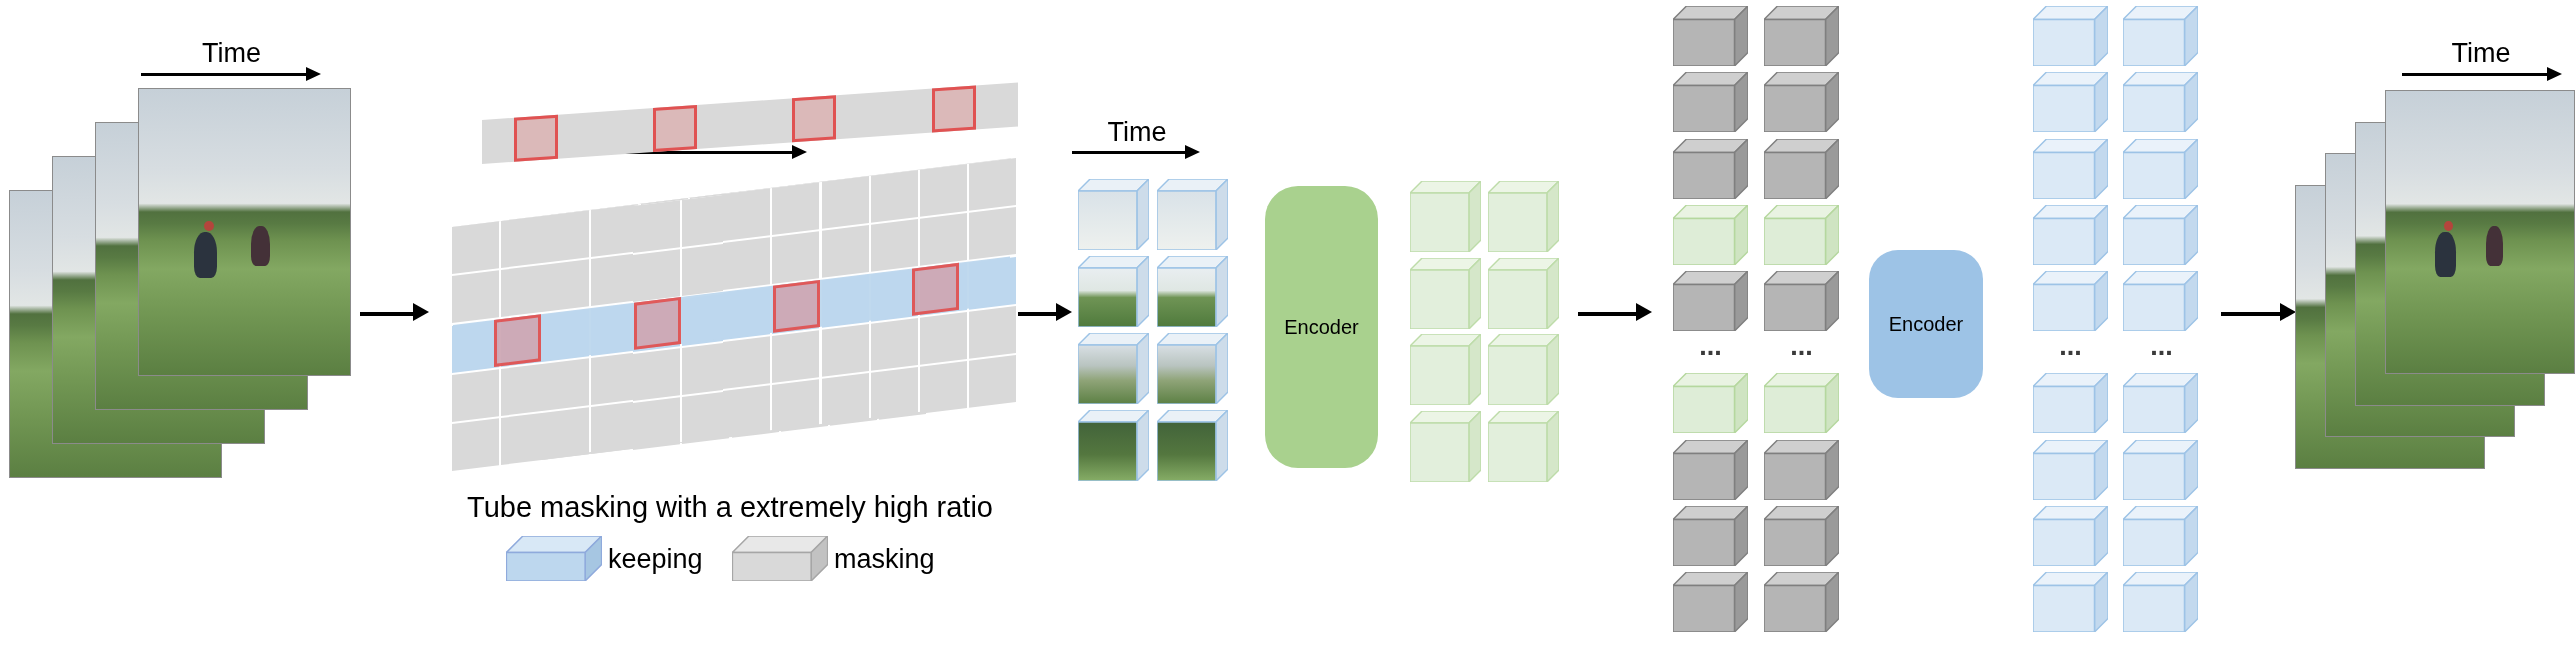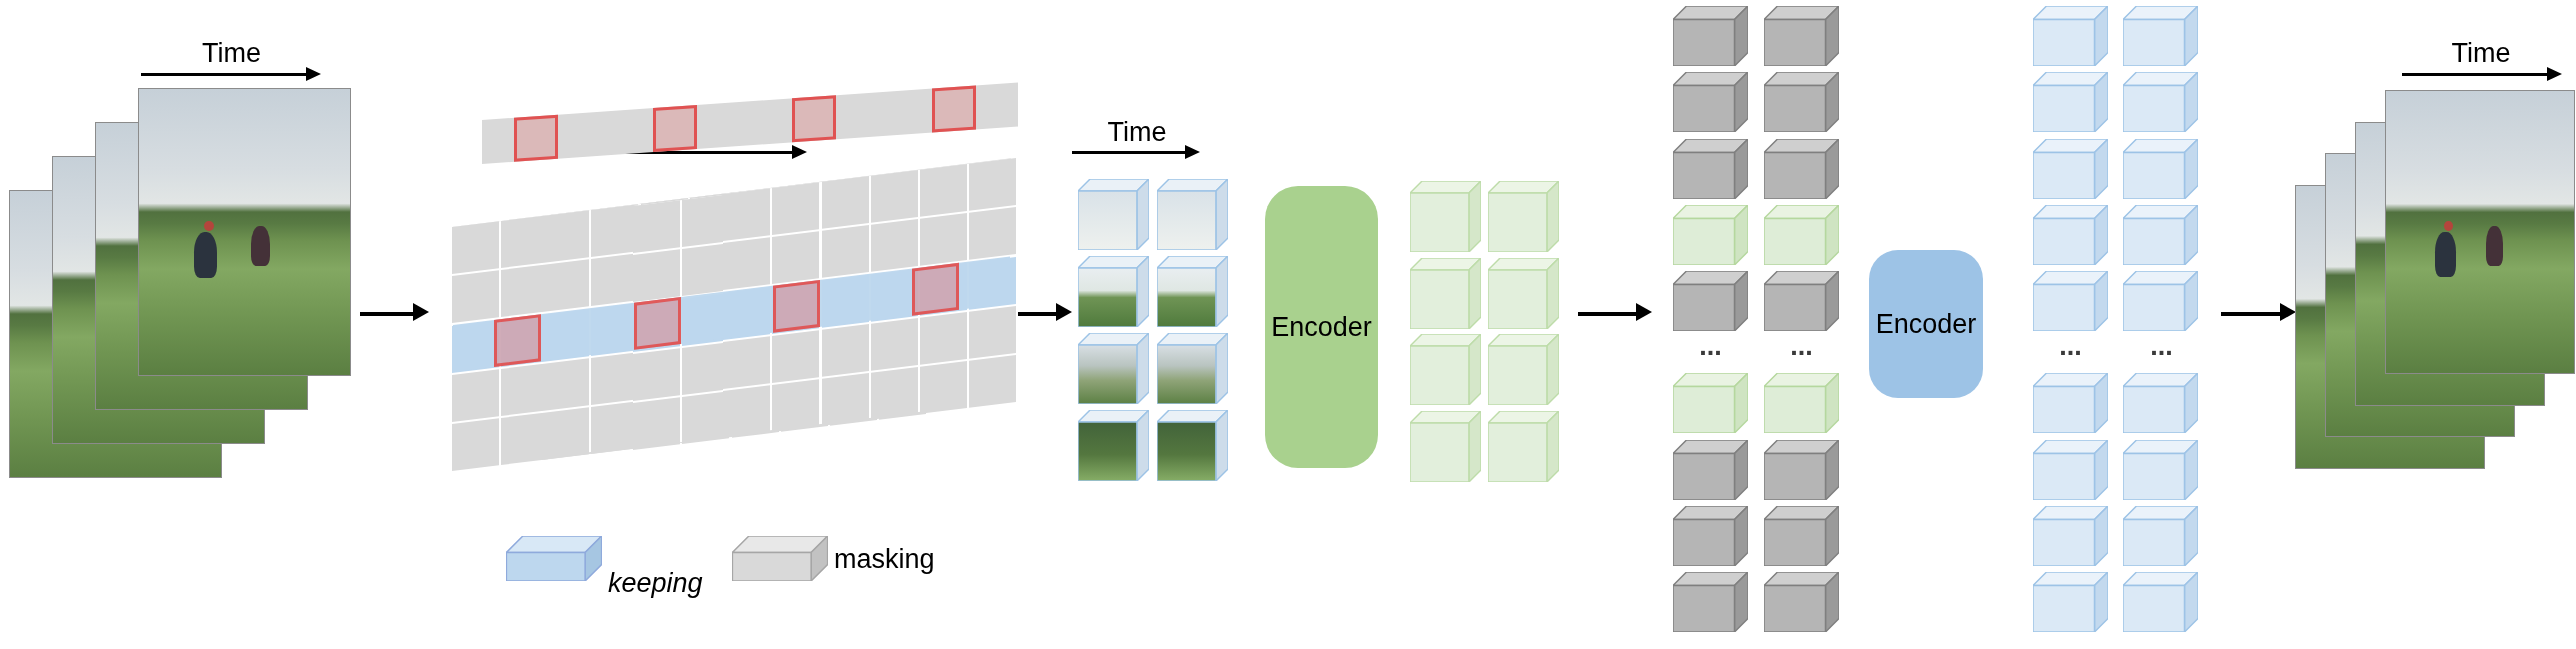--- a/index.html
+++ b/index.html
@@ -10,21 +10,21 @@
   .caption{position:absolute;font-size:29px;text-align:center;}
   .hline{position:absolute;background:#000;}
   .ahead{position:absolute;width:0;height:0;}
   .vframe{position:absolute;border:0.8px solid #8b8b8b;
     background:linear-gradient(180deg,#c6d0d8 0%,#d7dde1 28%,#e2e6e5 40%,#51713f 43%,#587a43 47%,#6e9250 53%,#83a862 63%,#709552 80%,#5b7f42 100%);}
   .player{position:absolute;}
   .player-a{left:26%;top:50%;width:11%;height:16%;background:#2b333e;border-radius:45% 45% 25% 25%;}
   .player-b{left:53%;top:48%;width:9%;height:14%;background:#443138;border-radius:45% 45% 25% 25%;}
   .ball{position:absolute;left:31%;top:46%;width:4.5%;height:3.5%;background:#b4453c;border-radius:50%;}
   .legend-text{position:absolute;font-size:27px;}
-  .block{position:absolute;display:flex;align-items:center;justify-content:center;font-size:27px;}
+  .block{position:absolute;display:flex;align-items:center;justify-content:center;font-size:20px;}
   .dots{position:absolute;font-size:27px;font-weight:bold;color:#3a3a3a;text-align:center;width:45px;}
 </style>
 </head>
 <body>
 
 <div class="canvas">
 
   <span class="time-label" style="left:141px;top:38px;width:181px;">Time</span>
   <div class="hline" style="left:141px;top:73px;width:167px;height:3px;"></div>
   <div class="ahead" style="left:306px;top:67px;border-left:15px solid #000;border-top:7.5px solid transparent;border-bottom:7.5px solid transparent;"></div>
@@ -50,29 +50,30 @@
         <div class="ball"></div>
       </div>
     </div>
 
   <div class="hline" style="left:360px;top:312px;width:54px;height:3.8px;"></div>
   <div class="ahead" style="left:413px;top:303px;border-left:16.6px solid #000;border-top:9.8px solid transparent;border-bottom:9.8px solid transparent;"></div>
 
   <span class="time-label" style="left:619px;top:117px;width:188px;">Time</span>
   <div class="hline" style="left:619px;top:151px;width:175px;height:3px;"></div>
   <div class="ahead" style="left:792px;top:145px;border-left:15px solid #000;border-top:7.5px solid transparent;border-bottom:7.5px solid transparent;"></div>
+  <div class="caption" style="left:444px;top:491px;width:572px;">Tube masking with a extremely high ratio</div>
 
   <div id="legend-keep-cube" class="abs" style="left:506px;top:536px;">
       <svg width="96" height="45" viewBox="0 0 127 60" style="display:block">
         <polygon points="0,22 22,0 127,0 105,22" fill="#d8e8f6" stroke="#8faadc" stroke-width="2" stroke-linejoin="round"></polygon>
         <polygon points="105,22 127,0 127,38 105,60" fill="#a6c6e2" stroke="#8faadc" stroke-width="2" stroke-linejoin="round"></polygon>
         <polygon points="0,22 105,22 105,60 0,60" fill="#bdd7ee" stroke="#8faadc" stroke-width="2" stroke-linejoin="round"></polygon>
       </svg>
     </div>
-  <span class="legend-text" style="left:608px;top:568px;font-style:italic;">keeping</span>
+  <span class="legend-text" style="left:608px;top:544px;">keeping</span>
   <div id="legend-mask-cube" class="abs" style="left:732px;top:536px;">
       <svg width="96" height="45" viewBox="0 0 127 60" style="display:block">
         <polygon points="0,22 22,0 127,0 105,22" fill="#e8e8e8" stroke="#a6a6a6" stroke-width="2" stroke-linejoin="round"></polygon>
         <polygon points="105,22 127,0 127,38 105,60" fill="#c2c2c2" stroke="#a6a6a6" stroke-width="2" stroke-linejoin="round"></polygon>
         <polygon points="0,22 105,22 105,60 0,60" fill="#d9d9d9" stroke="#a6a6a6" stroke-width="2" stroke-linejoin="round"></polygon>
       </svg>
     </div>
   <span class="legend-text" style="left:834px;top:544px;">masking</span>
 
   <div class="hline" style="left:1018px;top:312px;width:39px;height:3.8px;"></div>

